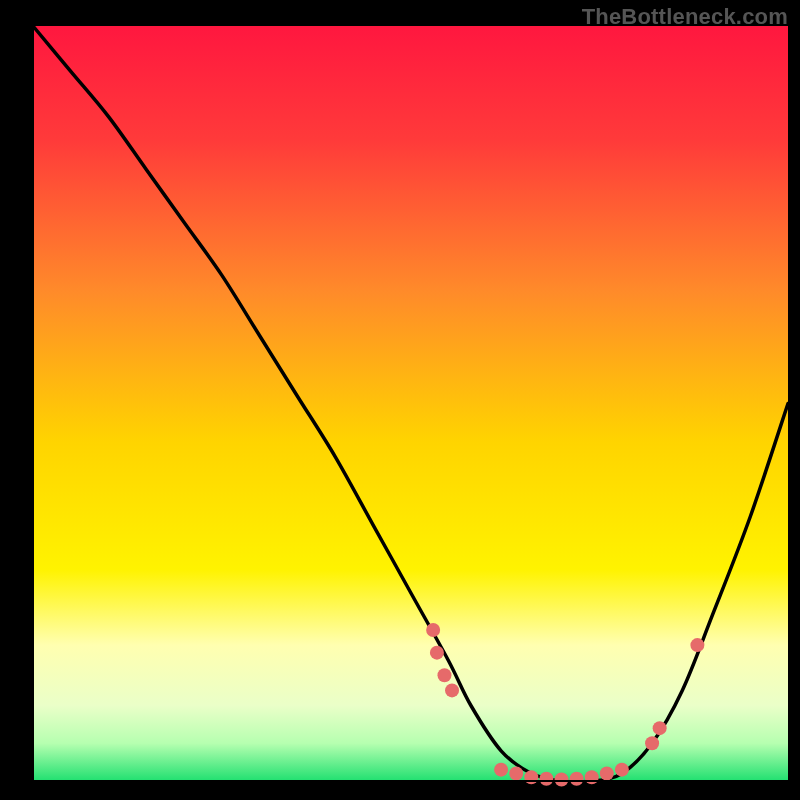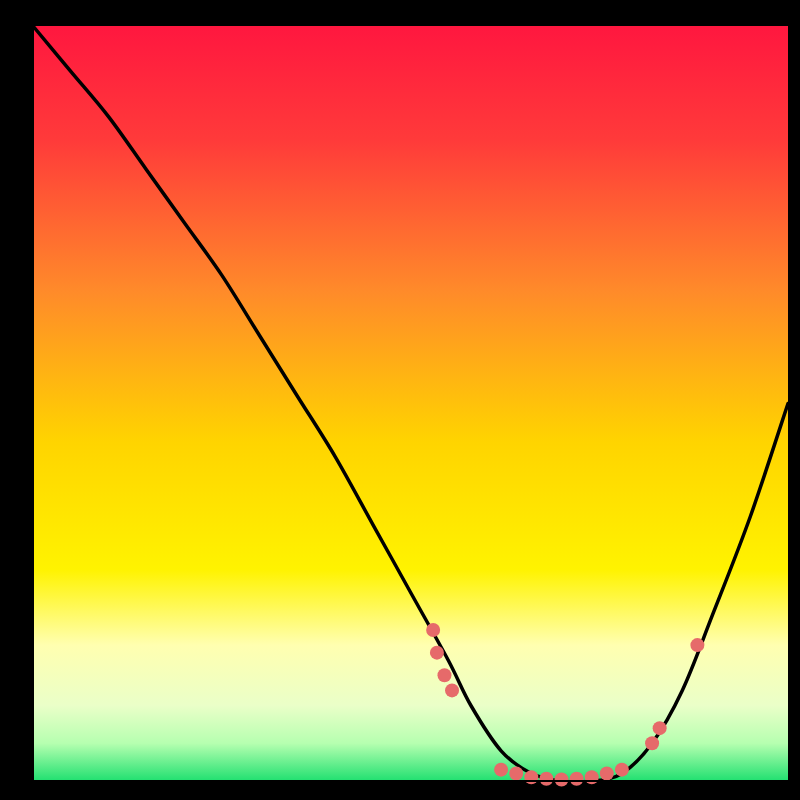--- a/index.html
+++ b/index.html
@@ -30,20 +30,21 @@
   svg {
     position: absolute;
     top: 0;
     left: 0;
   }
 </style>
 </head>
 <body>
 
 <div class="frame">
+  <div class="watermark">TheBottleneck.com</div>
   <svg id="chart-svg" width="800" height="800">
       <defs>
         <linearGradient id="bg-grad" x1="0" y1="0" x2="0" y2="1">
           <stop offset="0%" stop-color="#ff173f"></stop>
           <stop offset="15%" stop-color="#ff3a3a"></stop>
           <stop offset="35%" stop-color="#ff8a2a"></stop>
           <stop offset="55.00000000000001%" stop-color="#ffd400"></stop>
           <stop offset="72%" stop-color="#fff300"></stop>
           <stop offset="82%" stop-color="#ffffb0"></stop>
           <stop offset="90%" stop-color="#eaffc8"></stop>

